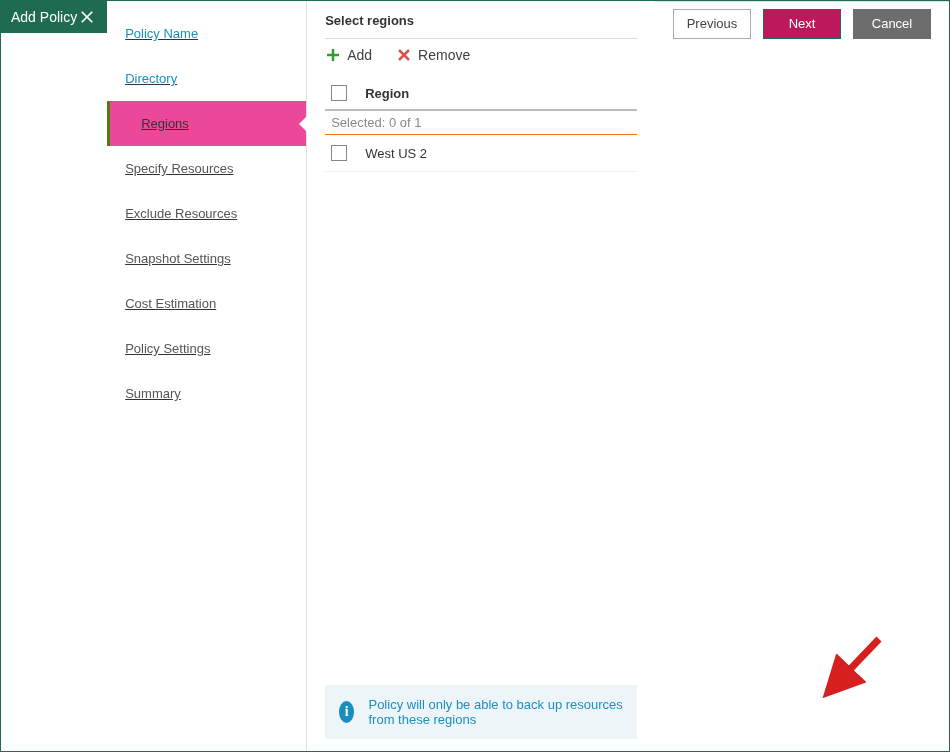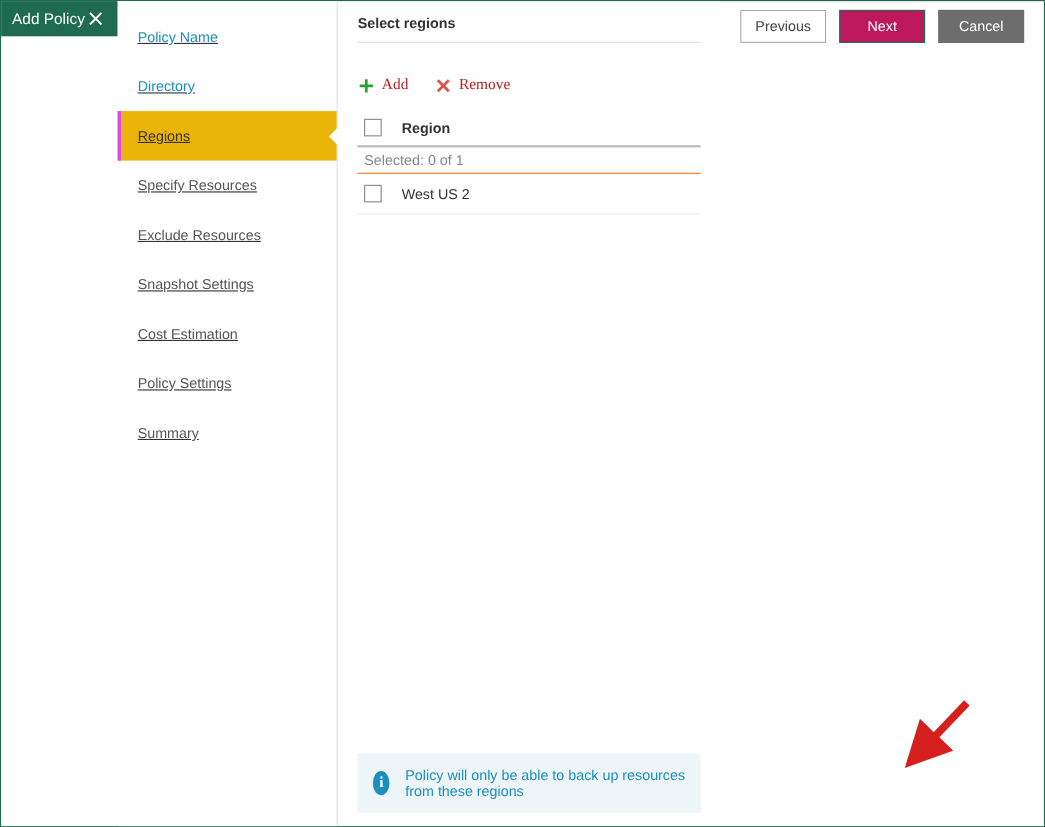--- a/index.html
+++ b/index.html
@@ -46,24 +46,24 @@
   }
   .sidebar-item {
     padding: 15px 18px;
     font-size: 13px;
     color: #555;
     cursor: pointer;
     position: relative;
   }
   .sidebar-item.link { color: #1a8fbf; }
   .sidebar-item.active {
-    background: #eab308;
+    background: #ec4899;
     color: #333;
-    border-left: 3px solid #d946ef;
-    padding-left: 15px;
+    border-left: 3px solid #4d7c0f;
+    padding-left: 31px;
   }
   .sidebar-item.active::after {
     content: "";
     position: absolute;
     right: -1px;
     top: 50%;
     transform: translateY(-50%);
     width: 0; height: 0;
     border-top: 8px solid transparent;
     border-bottom: 8px solid transparent;
@@ -74,35 +74,34 @@
     display: flex;
     flex-direction: column;
     padding: 12px 18px 0 18px;
     min-height: 0;
   }
   .section-title {
     font-weight: 600;
     font-size: 13px;
     padding-bottom: 10px;
     border-bottom: 1px solid #ddd;
-    margin-bottom: 25px;
+    margin-bottom: 2px;
   }
   .toolbar {
     display: flex;
     gap: 24px;
     padding: 6px 0 14px 0;
   }
   .tb-btn {
     display: flex;
     align-items: center;
     gap: 6px;
-    color: #b91c1c;
+    color: #404040;
     cursor: pointer;
     font-size: 14px;
-    font-family: Liberation Serif, serif;
   }
   .tb-btn .icon { width: 16px; height: 16px; display:flex;align-items:center;justify-content:center; }
   .table-header {
     display: flex;
     align-items: center;
     padding: 8px 6px;
     border-bottom: 2px solid #bbb;
     font-weight: 600;
   }
   .checkbox {

